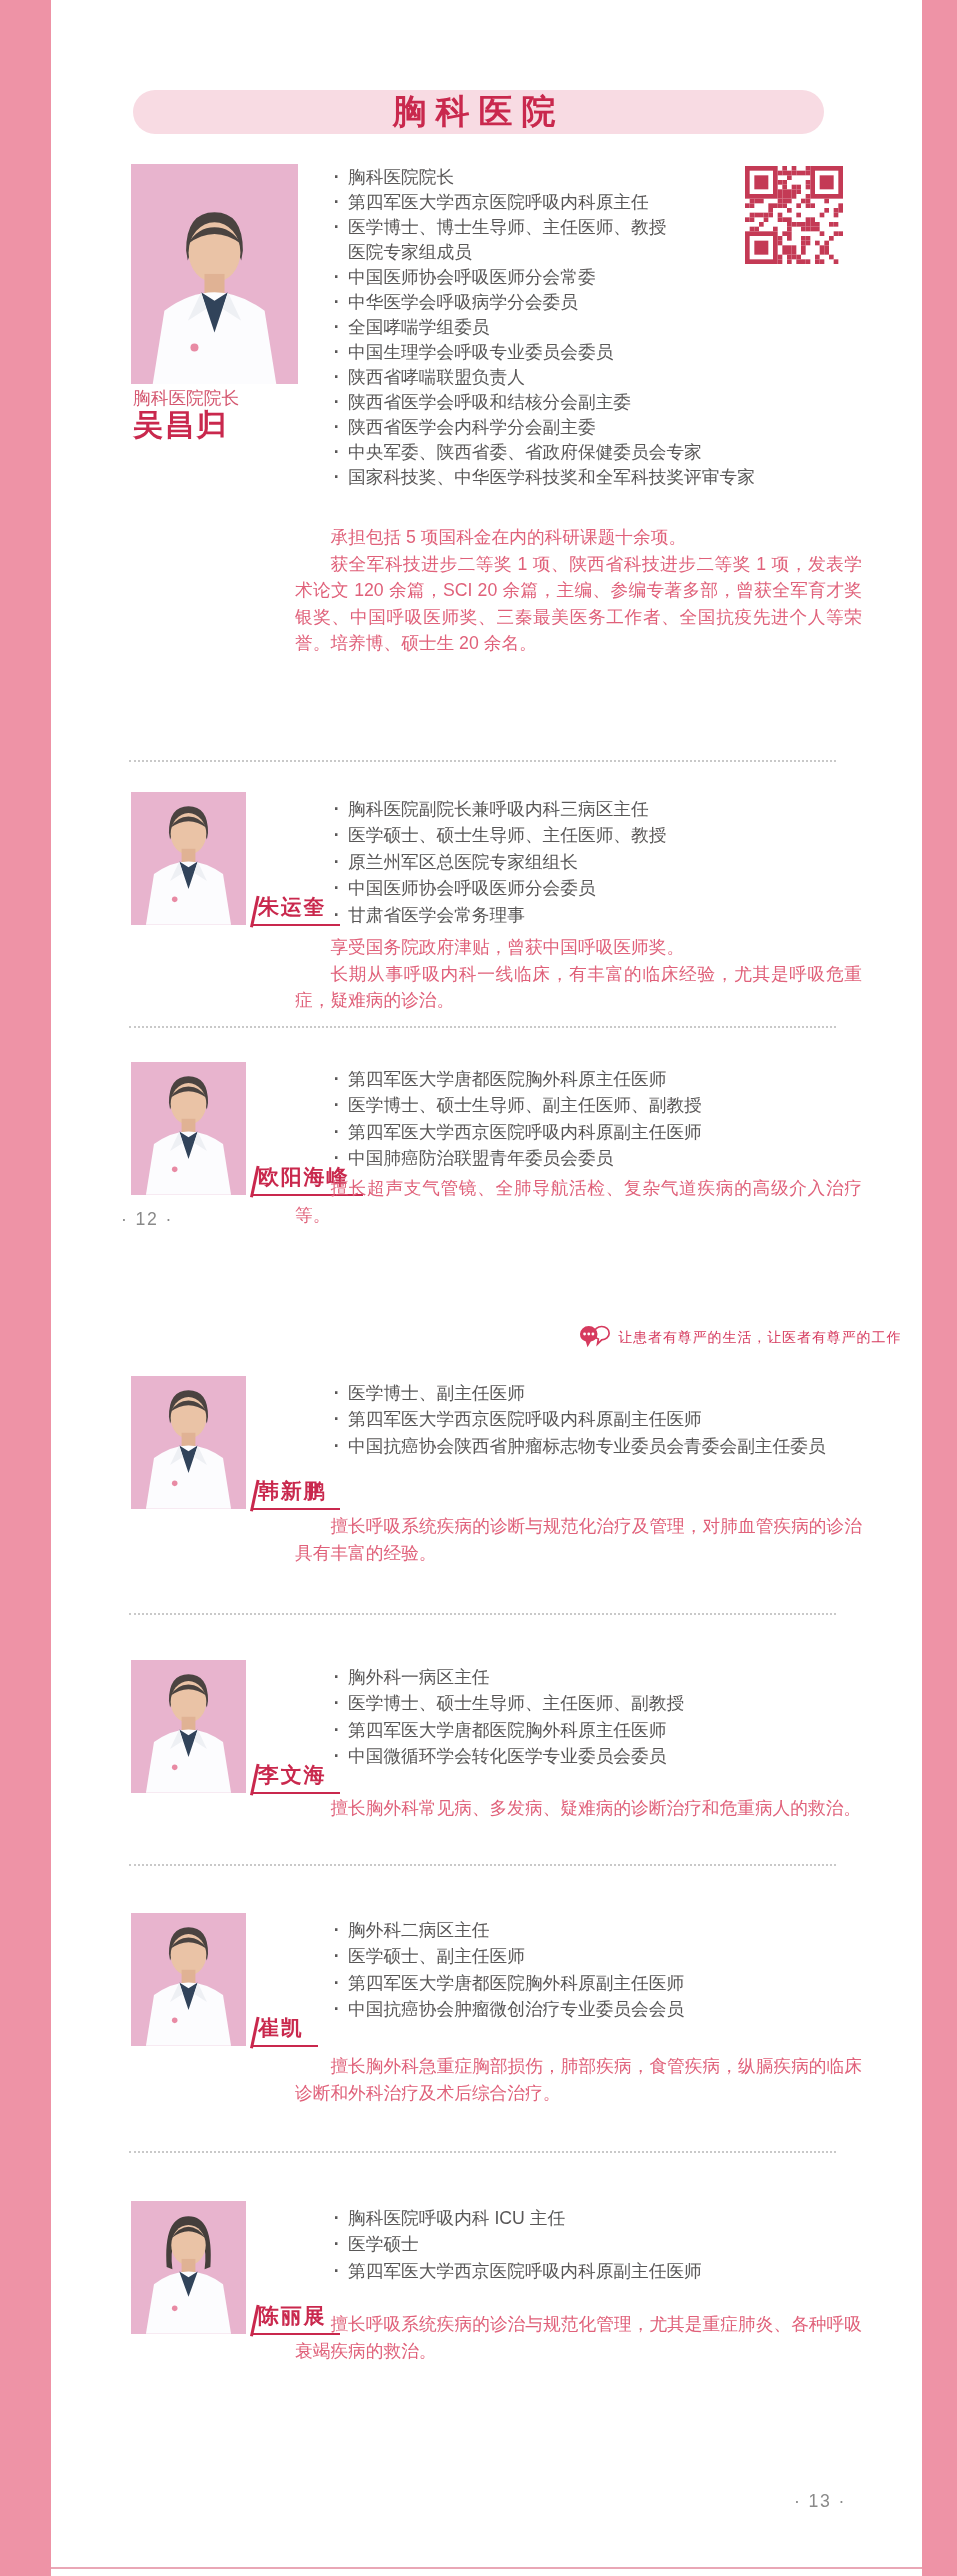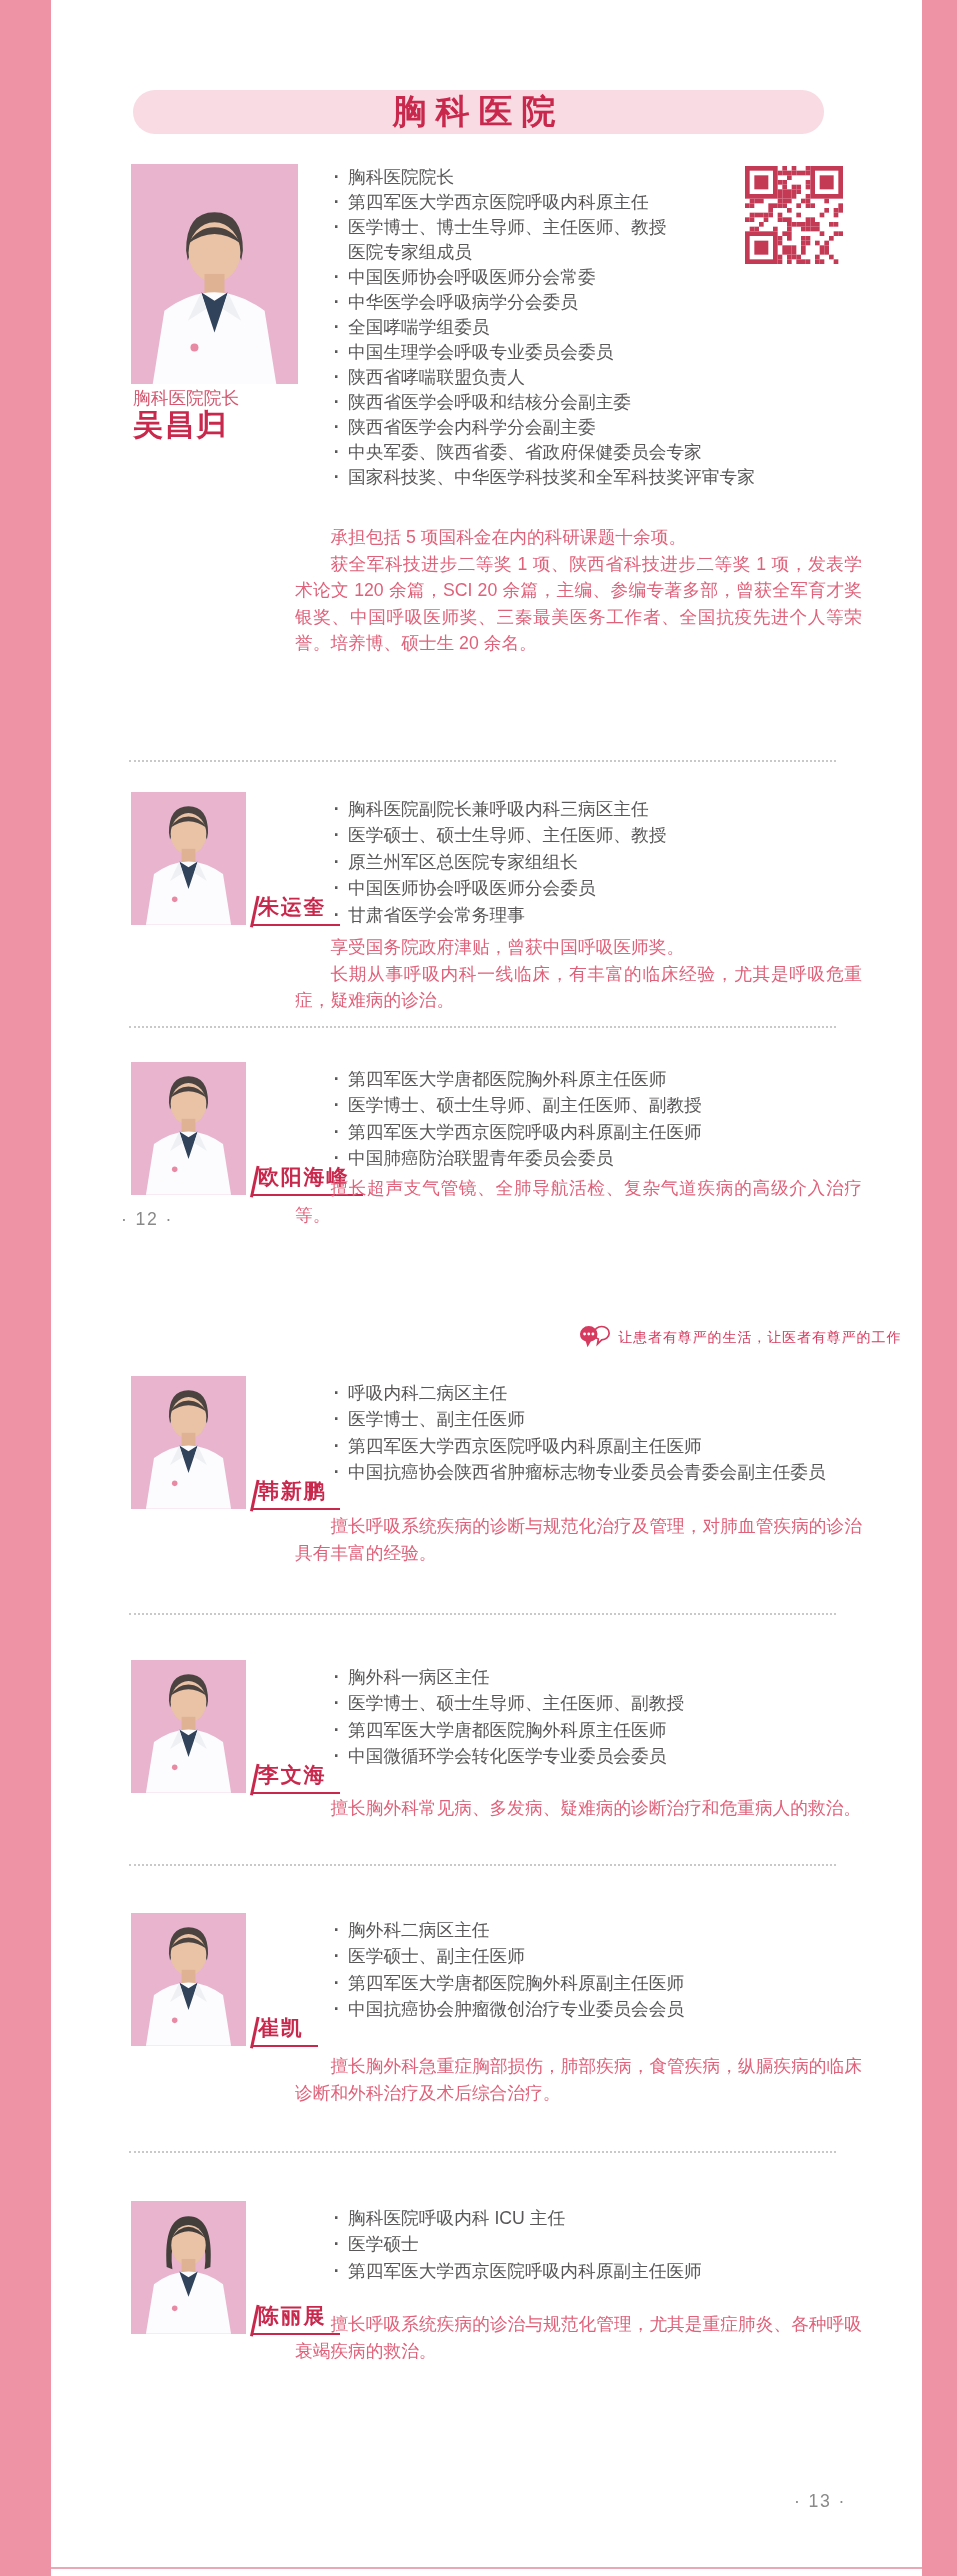--- a/index.html
+++ b/index.html
@@ -353,21 +353,20 @@
  <path d="M42 55 L34 72 L45 65 Z" fill="#eef0f4"></path>
  <path d="M58 55 L66 72 L55 65 Z" fill="#eef0f4"></path>
  <circle cx="38" cy="88" r="2.4" fill="#e88aa4"></circle>
 </svg>
         </div>
     <div class="name-tag">
       <span class="name-text">韩新鹏</span>
     </div>
 
     <ul class="creds">
-          <li>呼吸内科二病区主任</li>
           <li>医学博士、副主任医师</li>
           <li>第四军医大学西京医院呼吸内科原副主任医师</li>
           <li>中国抗癌协会陕西省肿瘤标志物专业委员会青委会副主任委员</li>
         </ul>
 
     <div class="bio">
           <p>擅长呼吸系统疾病的诊断与规范化治疗及管理，对肺血管疾病的诊治具有丰富的经验。</p>
         </div>
   </section>
 

